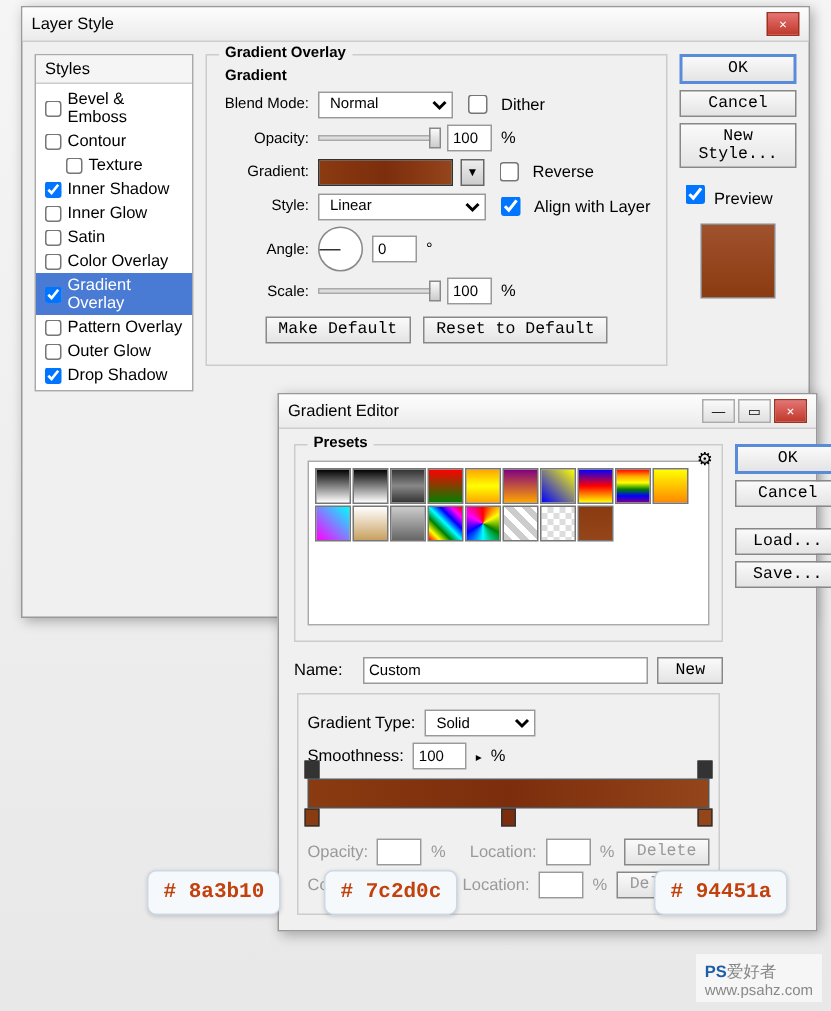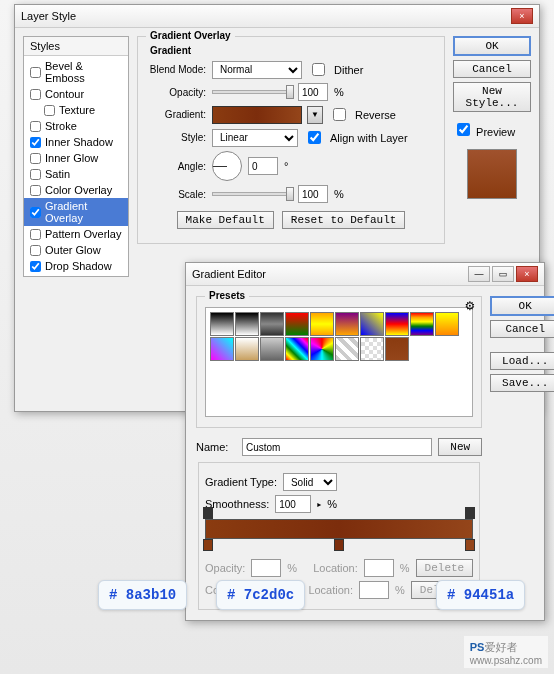--- a/index.html
+++ b/index.html
@@ -35,21 +35,21 @@
 .ge-body { padding: 10px; display: flex; gap: 8px; }
 .ge-main { flex: 1; }
 .presets-box { border: 1px solid #aaa; background: #fff; padding: 4px; height: 110px; overflow: hidden; }
 .preset-grid { display: flex; flex-wrap: wrap; gap: 1px; }
 .preset-sw { width: 24px; height: 24px; border: 1px solid #777; cursor: pointer; }
 .gradient-bar-wrap { position: relative; margin: 6px 0 20px; }
 .gradient-bar { height: 20px; border: 1px solid #555; background: linear-gradient(90deg, #8a3b10, #7c2d0c 50%, #94451a); }
 .stop { position: absolute; width: 10px; height: 12px; background: #ccc; border: 1px solid #333; }
 .stop.top { top: -12px; background: #333; }
 .stop.bot { bottom: -12px; }
-.label-badge { position: absolute; background: #f5f9fc; border: 1px solid #ccd8e5; border-radius: 6px; padding: 6px 10px; color: #1d4ed8; font-family: 'Courier New', monospace; font-size: 14px; font-weight: bold; box-shadow: 0 1px 3px rgba(0,0,0,0.15); }
+.label-badge { position: absolute; background: #f5f9fc; border: 1px solid #ccd8e5; border-radius: 6px; padding: 6px 10px; color: #c2410c; font-family: 'Courier New', monospace; font-size: 14px; font-weight: bold; box-shadow: 0 1px 3px rgba(0,0,0,0.15); }
 .watermark { position: absolute; right: 6px; bottom: 6px; color: #888; font-size: 14px; background: rgba(255,255,255,0.6); padding: 2px 6px; font-family: sans-serif; }
 .watermark .ps { color: #1e5da8; font-weight: bold; }
 .gear { font-size: 12px; }
 fieldset.inner-fs { border: 1px solid #ccc; padding: 6px; margin-top: 6px; position: relative; }
 .disabled { color: #999; }
 </style>
 </head>
 <body>
 
 <div class="dialog" style="left:14px; top:4px; width:526px; height:408px;">
@@ -69,24 +69,20 @@
           </div>
         <div class="style-item" style="">
             <input type="checkbox" style="">
             <span>Contour</span>
           </div>
         <div class="style-item" style="padding-left:20px">
             <input type="checkbox" style="">
             <span>Texture</span>
           </div>
         <div class="style-item">
-            <input type="checkbox" style="">
-            <span>Stroke</span>
-          </div>
-        <div class="style-item">
             <input type="checkbox" checked="" style="">
             <span>Inner Shadow</span>
           </div>
         <div class="style-item">
             <input type="checkbox" style="">
             <span>Inner Glow</span>
           </div>
         <div class="style-item">
             <input type="checkbox" style="">
             <span>Satin</span>
@@ -134,21 +130,21 @@
         </div>
         <div class="form-row">
           <label>Gradient:</label>
           <span class="gradient-swatch"></span>
             <span class="dropdown-arrow">▼</span>
           <input type="checkbox" style="">
             <span>Reverse</span>
         </div>
         <div class="form-row">
           <label>Style:</label>
-          <select style="width:86px"><option>Linear</option></select>
+          <select style="width:112px"><option>Linear</option></select>
           <input type="checkbox" checked="" style="">
             <span>Align with Layer</span>
         </div>
         <div class="form-row">
           <label>Angle:</label>
           <div class="angle-circle">
               <div class="angle-line"></div>
             </div>
           <input type="text" style="width: 30px;" value="0">
           <span>°</span>
@@ -218,21 +214,21 @@
 
       <div class="form-row" style="margin-top:10px">
         <span style="width:40px">Name:</span>
         <input type="text" style="flex: 1 1 0%;" value="Custom">
         <button class="btn" style="min-width:44px">New</button>
       </div>
 
       <fieldset class="inner-fs">
         <div class="form-row">
           <span>Gradient Type:</span>
-          <select style="width:54px"><option>Solid</option></select>
+          <select style="width:74px"><option>Solid</option></select>
         </div>
         <div class="form-row">
           <span>Smoothness:</span>
           <input type="text" style="width: 36px;" value="100">
             <span style="font-size:8px">▸</span>
           <span>%</span>
         </div>
         <div class="gradient-bar-wrap">
           <div class="stop top" style="left:-2px"></div>
           <div class="stop top" style="right:-2px"></div>

